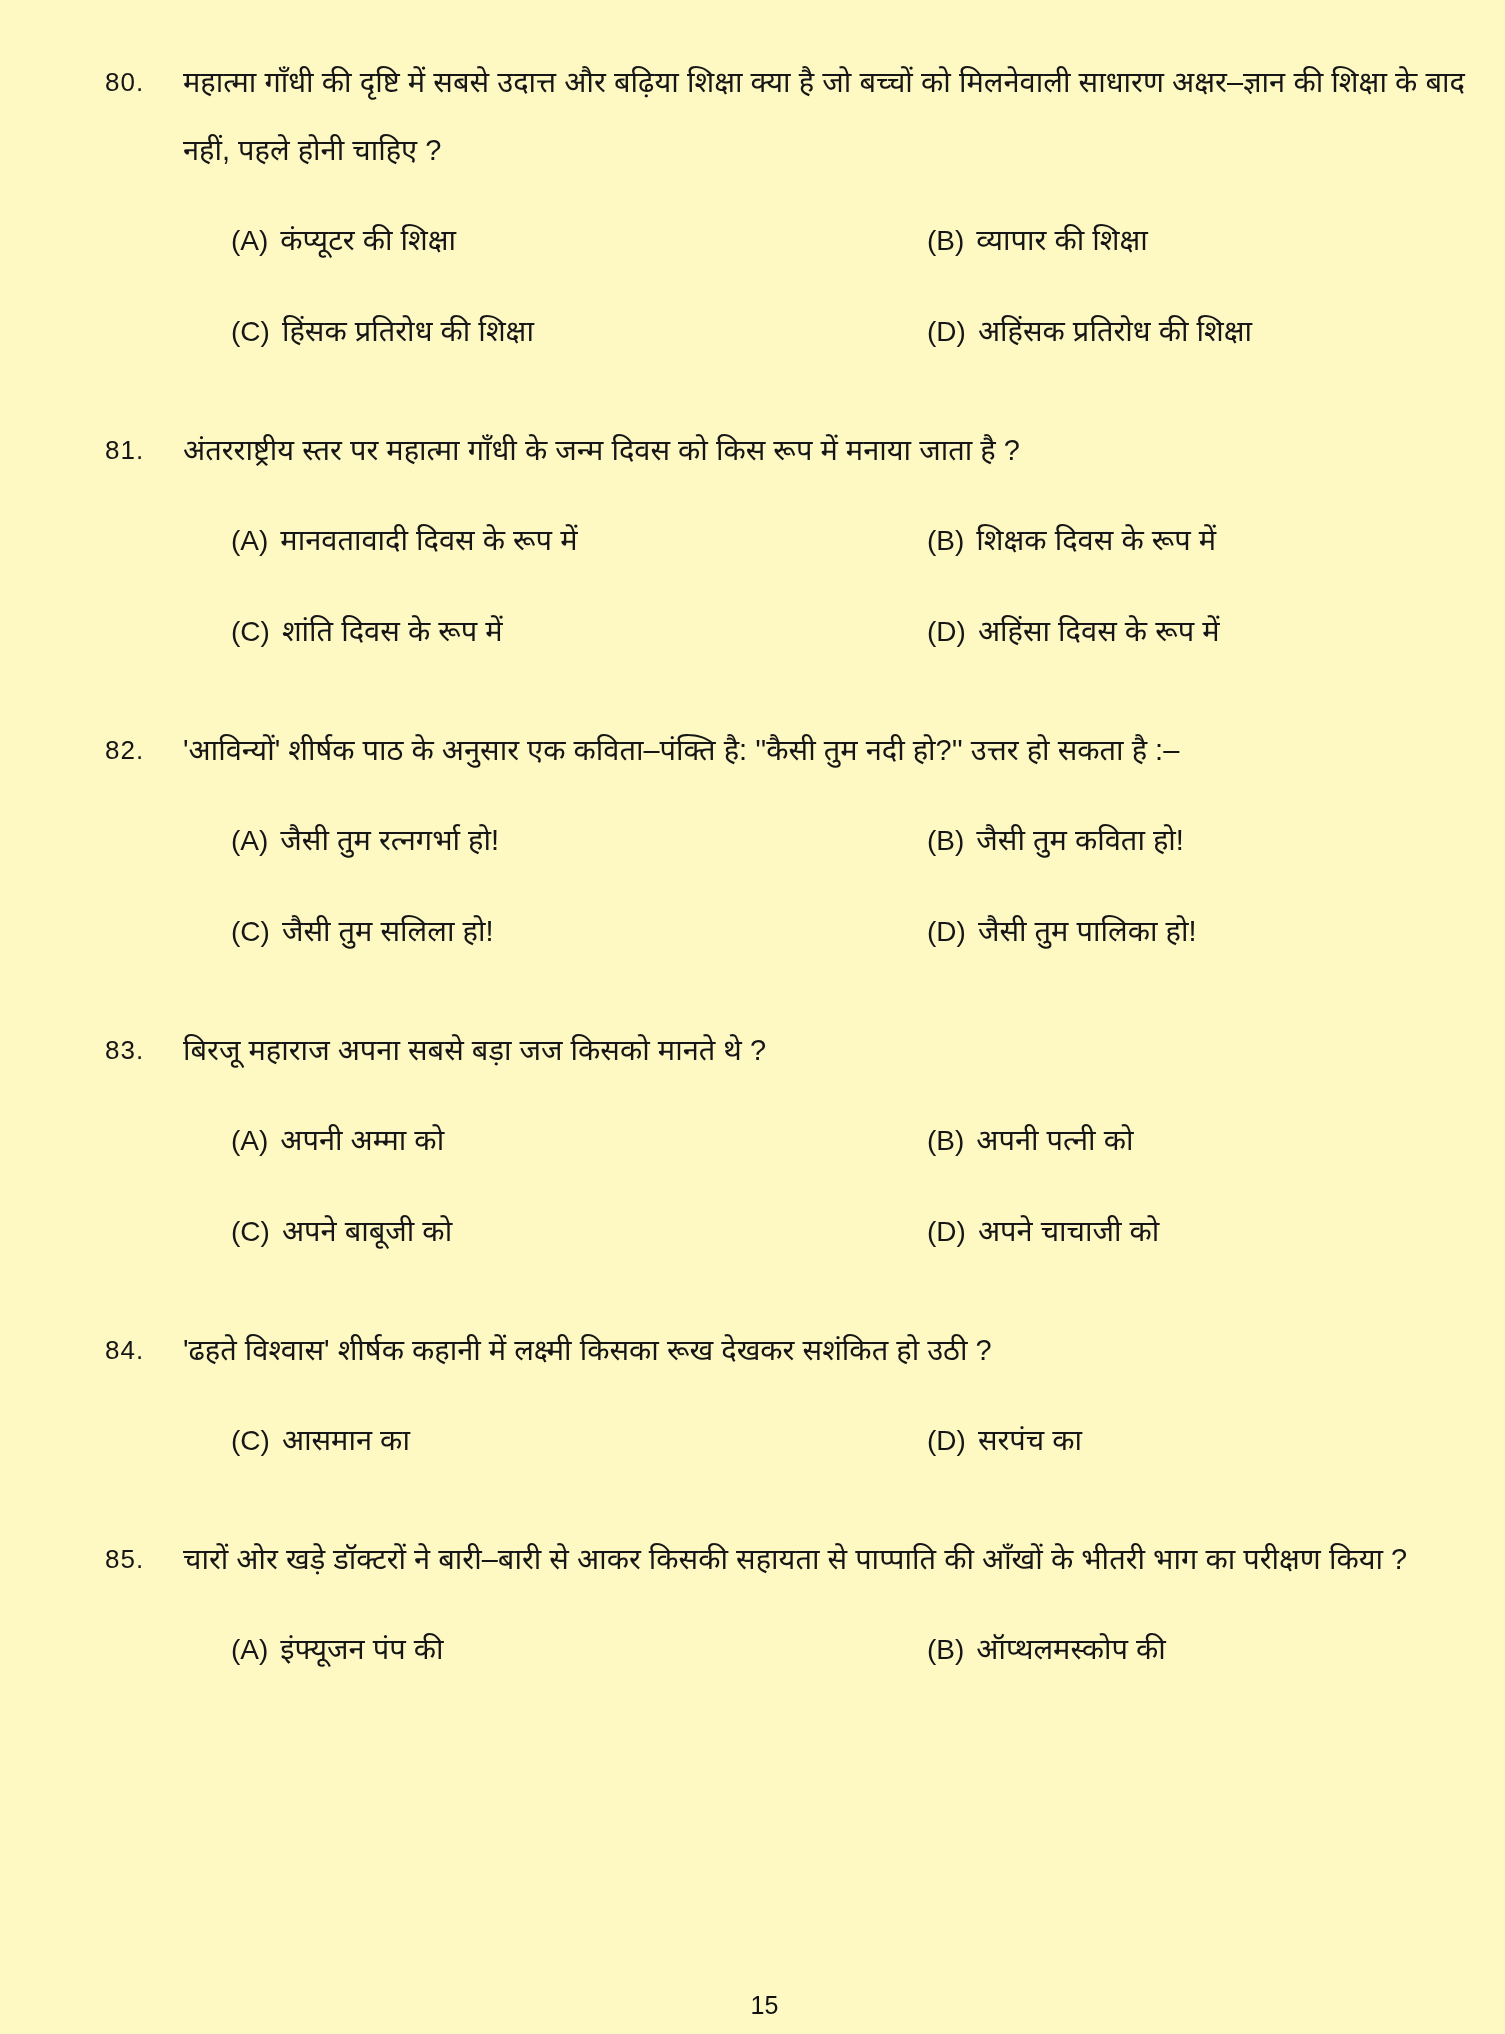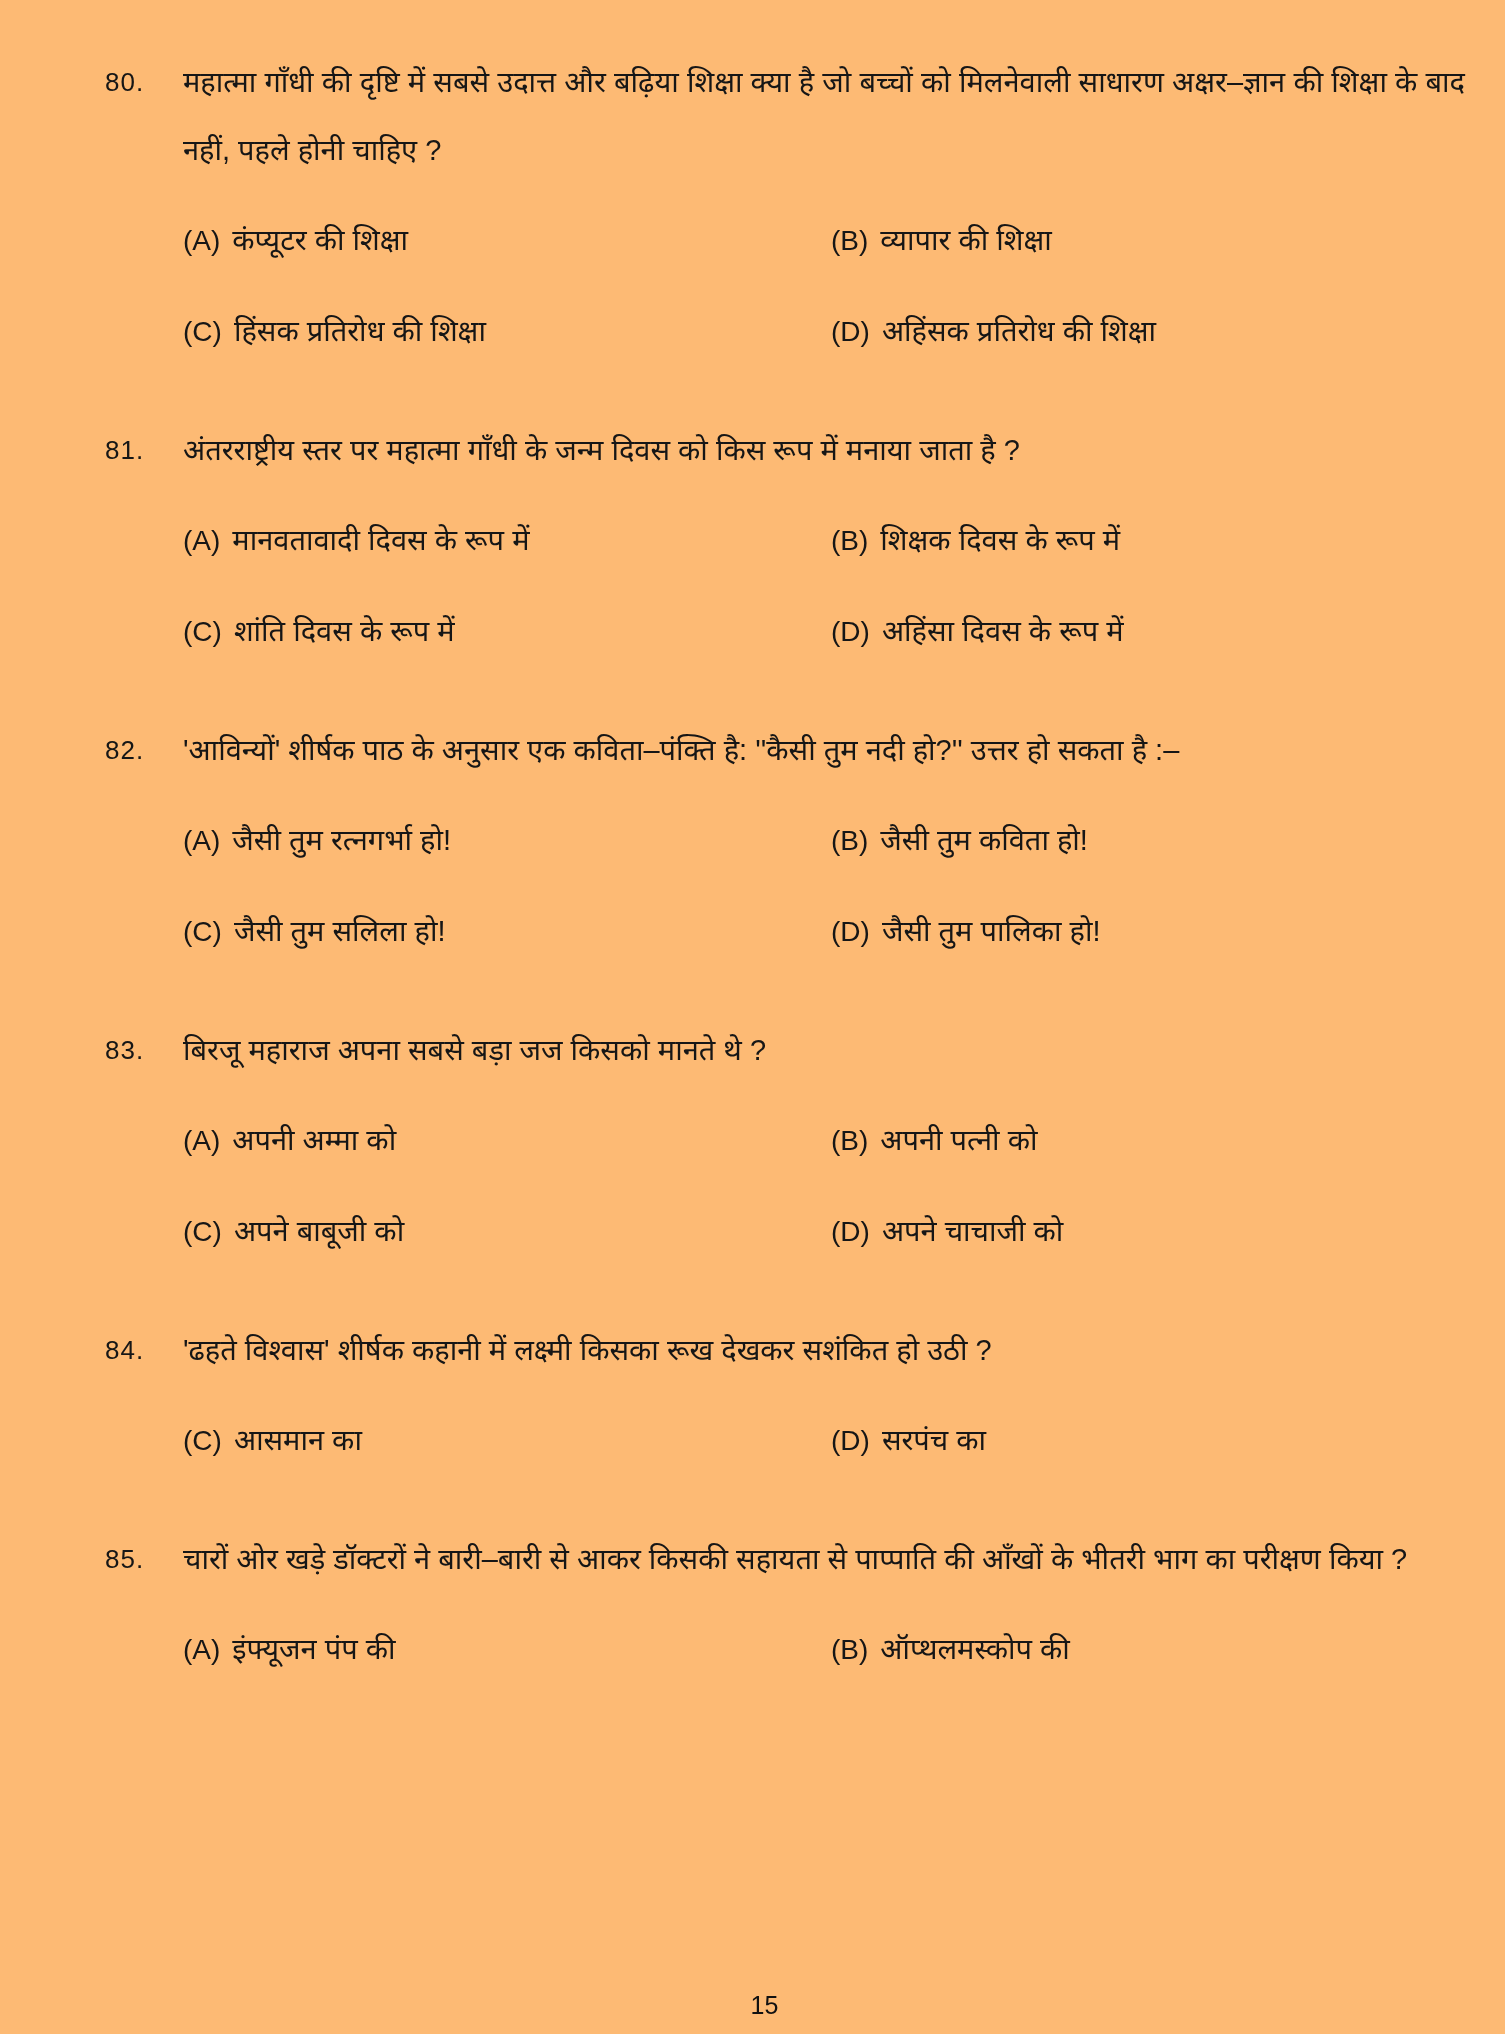--- a/index.html
+++ b/index.html
@@ -6,21 +6,21 @@
   html, body {
     background: #ffffff;
     font-family: "Liberation Sans", "DejaVu Sans", sans-serif;
     color: #161616;
   }
   .page {
     position: relative;
     width: 1505px;
     height: 2034px;
     margin: 0 auto;
-    background: #fdba74;
+    background: #fef9c3;
     padding: 48px 40px 0 105px;
     overflow: hidden;
   }
   .question {
     display: flex;
     align-items: flex-start;
     margin-bottom: 50px;
   }
   .q-number {
     flex: 0 0 78px;
@@ -38,20 +38,21 @@
     text-align: justify;
   }
   .options-row {
     display: flex;
     margin-top: 22px;
     line-height: 68px;
   }
   .opt {
     font-size: 29px;
     white-space: nowrap;
+    margin-left: 48px;
   }
   .opt.col1 { flex: 0 0 648px; }
   .opt.col2 { flex: 1; }
   .opt-label {
     display: inline-block;
     margin-right: 12px;
     font-size: 28px;
   }
   .page-number {
     position: absolute;

